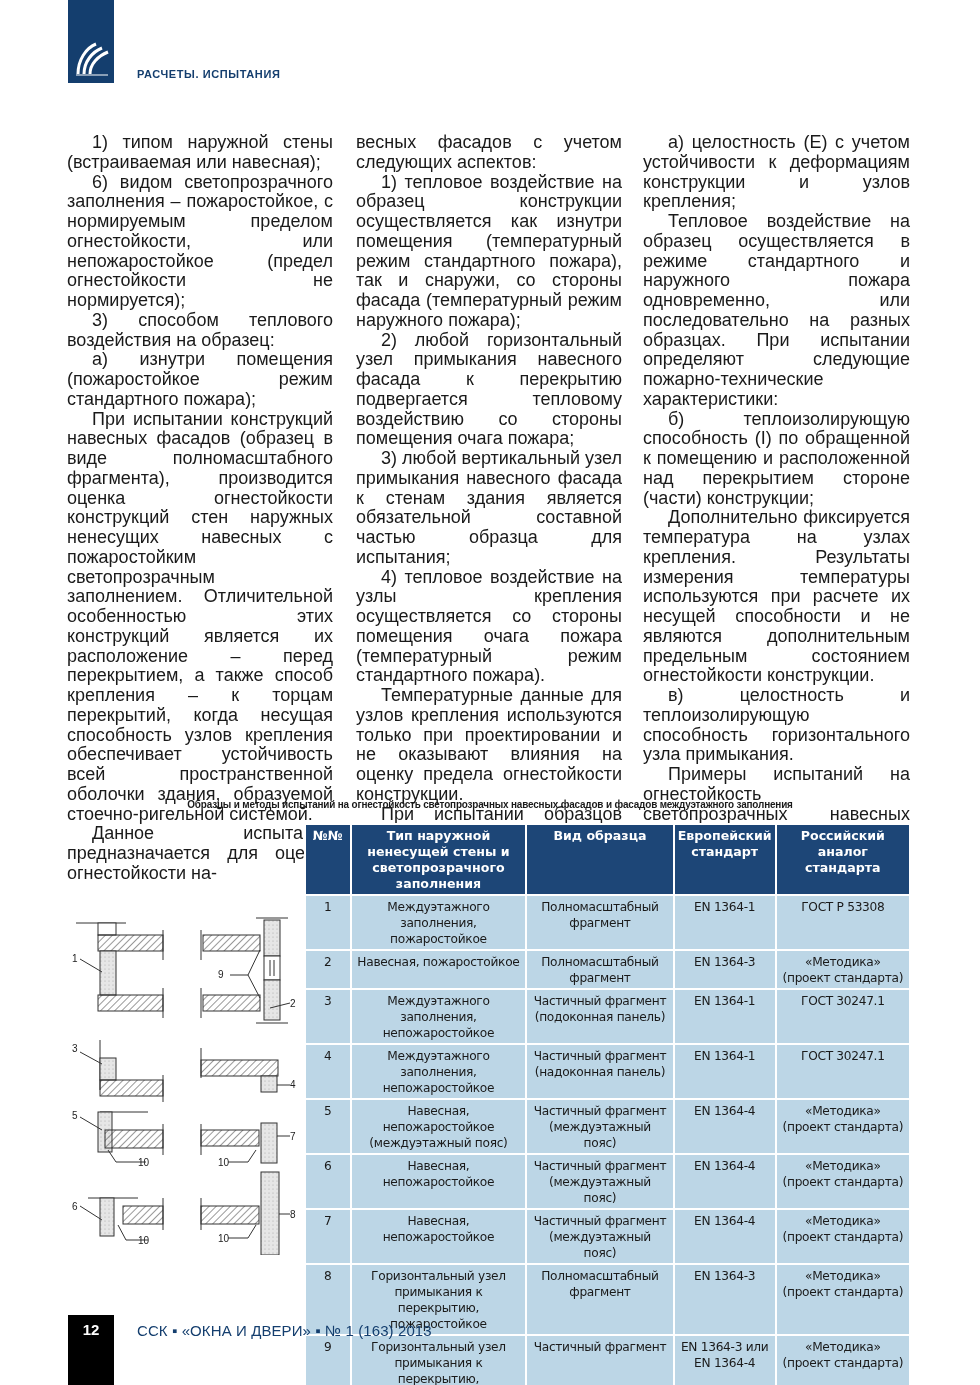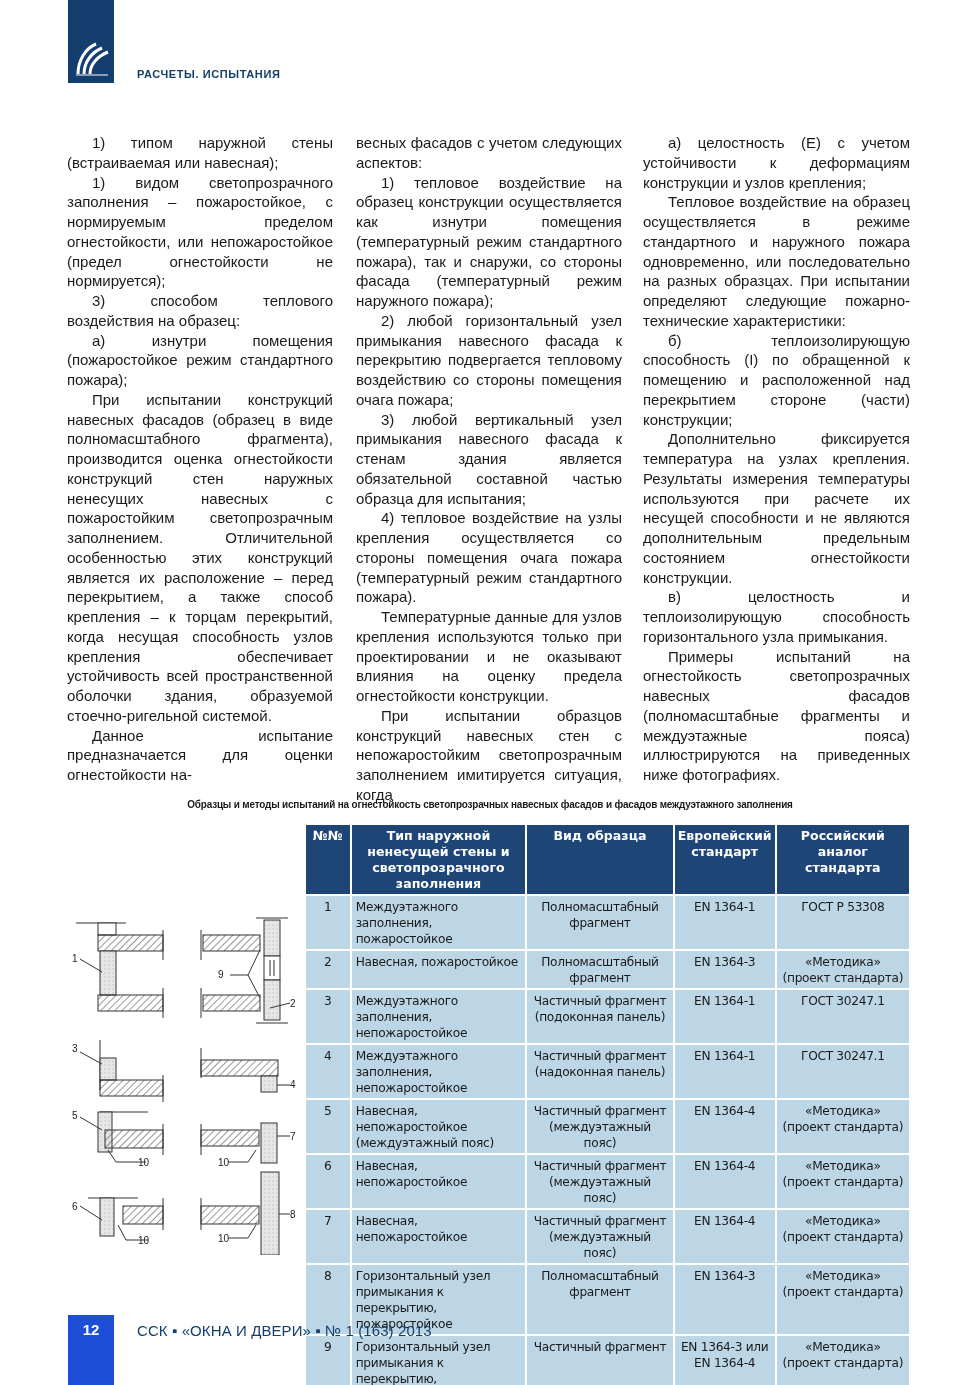--- a/index.html
+++ b/index.html
@@ -4,59 +4,59 @@
 <style>
   * { box-sizing: border-box; margin: 0; padding: 0; }
   html, body { width: 980px; height: 1385px; background: #ffffff; overflow: hidden; }
   body { position: relative; font-family: "Liberation Sans", sans-serif; color: #1a1a1a; }
 
   .top-bar { position: absolute; left: 68px; top: 0; width: 46px; height: 83px; background: #143e6e; }
   .logo { position: absolute; left: 6px; top: 36px; width: 36px; height: 40px; }
   .section-title { position: absolute; left: 137px; top: 68px; font-size: 11px; font-weight: bold; color: #143e6e; letter-spacing: 0.6px; }
 
   .columns { position: absolute; top: 133px; left: 0; width: 980px; }
-  .col { position: absolute; top: 0; font-size: 15px; line-height: 19.75px; text-align: justify; }
+  .col { position: absolute; top: 0; font-size: 18px; line-height: 19.75px; text-align: justify; }
   .col-1 { left: 67px; width: 266px; }
   .col-2 { left: 356px; width: 266px; }
   .col-3 { left: 643px; width: 267px; }
   .col p { text-indent: 25px; text-align: justify; hyphens: manual; }
   .col p.noindent { text-indent: 0; }
 
   .table-caption { position: absolute; left: 0; width: 980px; top: 798px; text-align: center; font-size: 11.3px; font-weight: bold; font-family: "Liberation Sans", sans-serif; letter-spacing: -0.2px; transform: scaleX(0.88); }
 
   .figure { position: absolute; left: 68px; top: 880px; width: 234px; height: 375px; }
 
   .tbl { position: absolute; left: 304px; top: 823px; width: 607px; border-collapse: collapse; font-family: "DejaVu Sans", sans-serif; }
   .tbl th { background: #1d4677; color: #ffffff; font-size: 12.6px; font-weight: bold; line-height: 16px; vertical-align: top; text-align: center; padding: 3px 3px 2px; border: 2px solid #ffffff; }
   .tbl td { background: #bcd6e6; color: #1a1a1a; font-size: 12.2px; line-height: 16px; vertical-align: top; padding: 3px 4px 2px; border: 2px solid #ffffff; letter-spacing: -0.3px; }
   .tbl td.c { text-align: center; }
-  .tbl td.l { text-align: left; padding-left: 4px; }
+  .tbl td.l { text-align: center; padding-left: 4px; }
   .tbl tr:last-child td { padding-bottom: 4px; }
 
-  .page-num-box { position: absolute; left: 68px; top: 1315px; width: 46px; height: 70px; background: #1d4ed8; }
+  .page-num-box { position: absolute; left: 68px; top: 1315px; width: 46px; height: 70px; background: #000000; }
   .page-num { position: absolute; left: 0; top: 6px; width: 46px; text-align: center; color: #fff; font-weight: bold; font-size: 15px; }
   .footer-text { position: absolute; left: 137px; top: 1322px; color: #143e6e; font-size: 15px; letter-spacing: 0.1px; }
 </style>
 </head>
 <body>
 
 <div class="top-bar">
   <svg class="logo" viewBox="0 0 36 40">
     <path d="M4 38 C4 24 12 12 22 8" stroke="#fff" stroke-width="3" fill="none"></path>
     <path d="M10 38 C10 26 18 16 28 12" stroke="#fff" stroke-width="3" fill="none"></path>
     <path d="M16 38 C16 28 24 20 34 16" stroke="#fff" stroke-width="3" fill="none"></path>
     <path d="M2 39 L34 39" stroke="#fff" stroke-width="1"></path>
   </svg>
 </div>
 <div class="section-title">РАСЧЕТЫ. ИСПЫТАНИЯ</div>
 
 <div class="columns">
   <div class="col col-1">
     <p>1) типом наружной стены (встраиваемая или навесная);</p>
-    <p>1) видом светопрозрачного заполнения – пожаростойкое, с нормируемым пределом огнестойкости, или непожаростойкое (предел огнестойкости не нормируется);</p>
+    <p>6) видом светопрозрачного заполнения – пожаростойкое, с нормируемым пределом огнестойкости, или непожаростойкое (предел огнестойкости не нормируется);</p>
     <p>3) способом теплового воздействия на образец:</p>
     <p>а) изнутри помещения (пожаростойкое режим стандартного пожара);</p>
     <p>При испытании конструкций навесных фасадов (образец в виде полномасштабного фрагмента), производится оценка огнестойкости конструкций стен наружных ненесущих навесных с пожаростойким светопрозрачным заполнением. Отличительной особенностью этих конструкций является их расположение – перед перекрытием, а также способ крепления – к торцам перекрытий, когда несущая способность узлов крепления обеспечивает устойчивость всей пространственной оболочки здания, образуемой стоечно-ригельной системой.</p>
     <p>Данное испытание предназначается для оценки огнестойкости на-</p>
   </div>
   <div class="col col-2">
     <p class="noindent">весных фасадов с учетом следующих аспектов:</p>
     <p>1) тепловое воздействие на образец конструкции осуществляется как изнутри помещения (температурный режим стандартного пожара), так и снаружи, со стороны фасада (температурный режим наружного пожара);</p>
     <p>2) любой горизонтальный узел примыкания навесного фасада к перекрытию подвергается тепловому воздействию со стороны помещения очага пожара;</p>
     <p>3) любой вертикальный узел примыкания навесного фасада к стенам здания является обязательной составной частью образца для испытания;</p>

